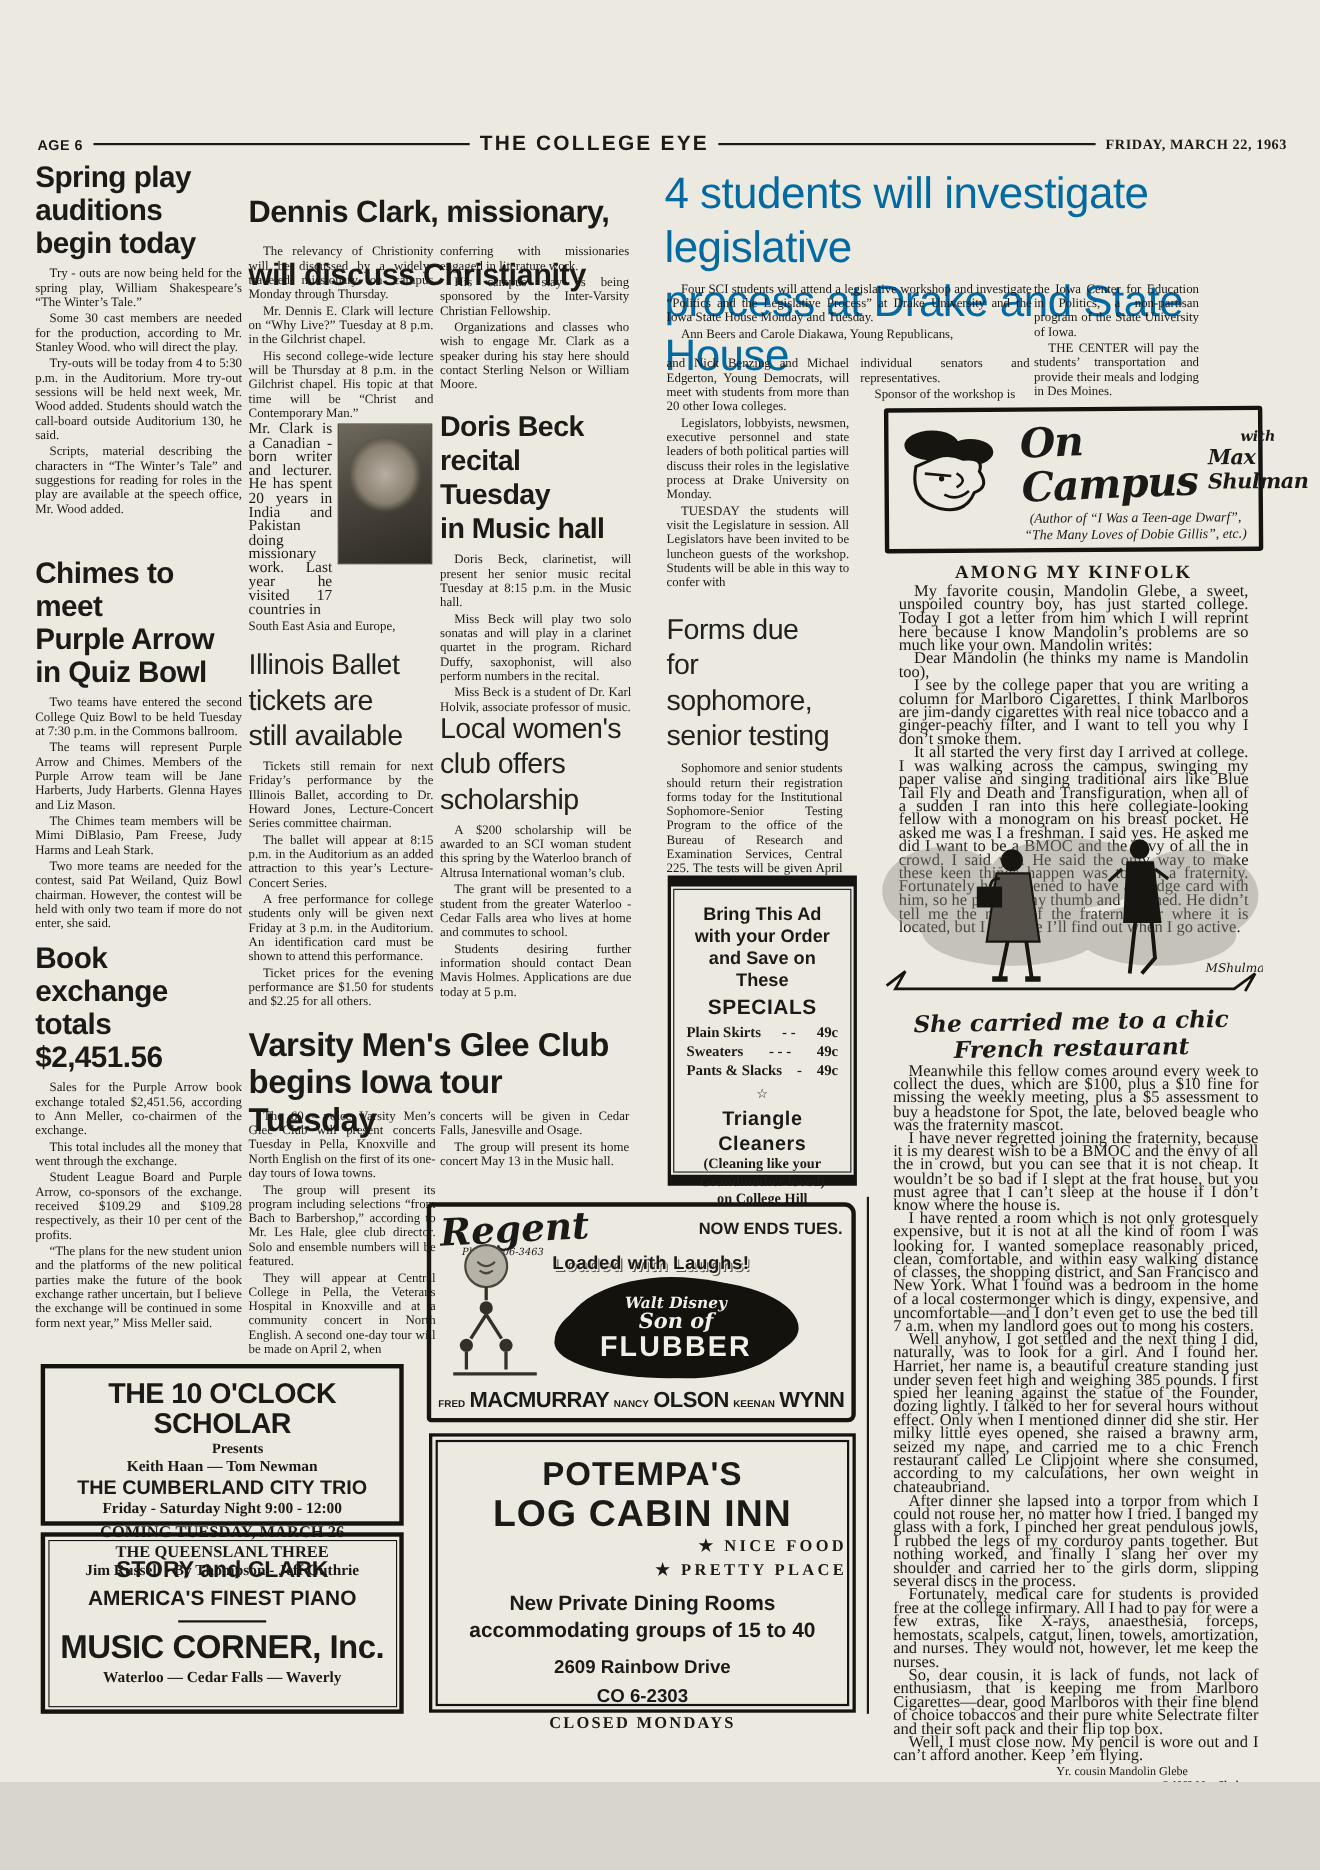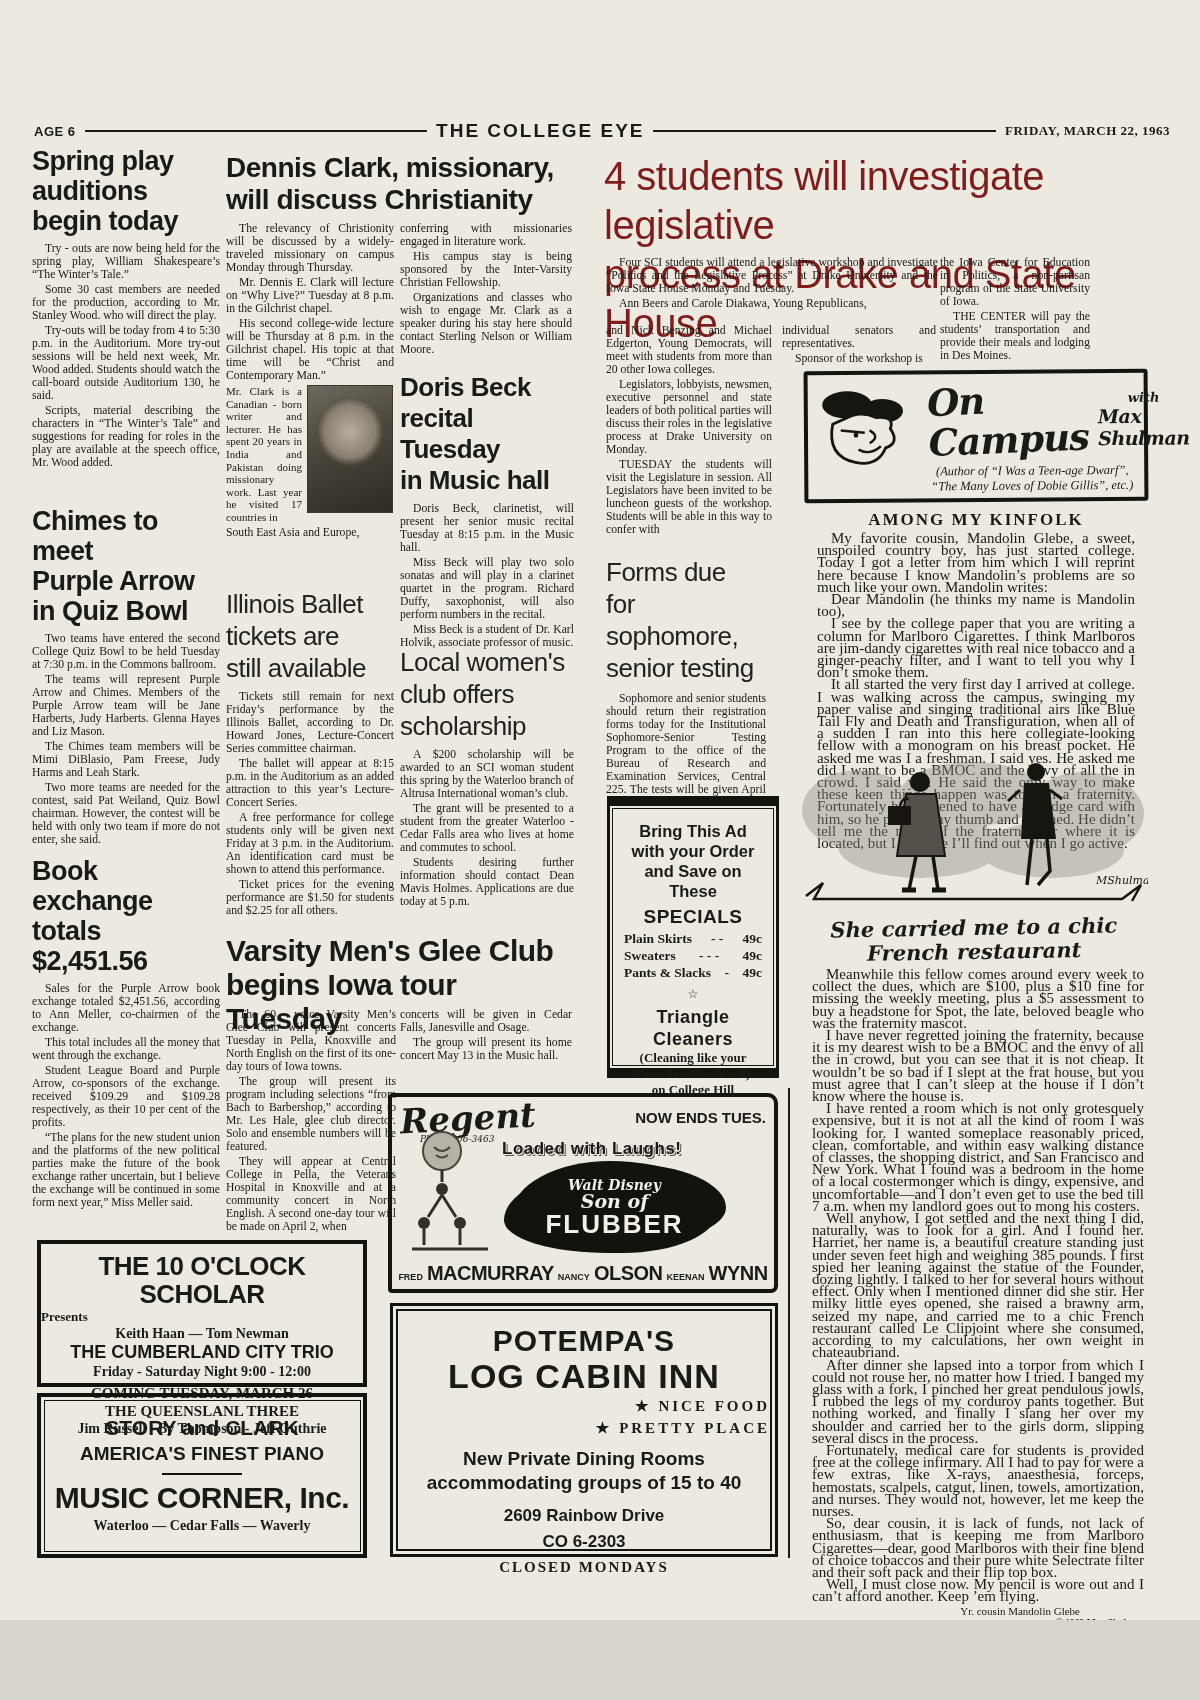--- a/index.html
+++ b/index.html
@@ -12,31 +12,31 @@
   #masthead-row{ left:34px; top:120px; width:1136px; display:flex; align-items:center; gap:9px; }
   .folio{ font:bold 13px "Liberation Sans", sans-serif; letter-spacing:.5px; }
   .mrule{ flex:1; height:2px; background:#1c1a16; }
   .mast-title{ font:bold 19px "Liberation Sans", sans-serif; letter-spacing:2px; }
   .dateline{ font:bold 13px "Liberation Serif", serif; letter-spacing:.5px; }
 
   
   .hl-line{ display:block; font-family:"Liberation Sans", sans-serif; letter-spacing:-.5px; }
   .hl-b .hl-line{ font-weight:bold; }
   .fs27 .hl-line{ font-size:27px; line-height:30px; }
-  .fs28 .hl-line{ font-size:28px; line-height:32px; }
+  .fs28 .hl-line{ font-size:28px; line-height:32px;margin-top:25px; }
   .fs26m .hl-line{ font-weight:normal; font-size:26px; line-height:32px; color:#24221e; }
   .fs26b .hl-line{ font-weight:bold; font-size:26px; line-height:31px; }
   .fs30 .hl-line{ font-size:30px; line-height:34px; }
-  .fs40 .hl-line{ font-weight:normal; font-size:40px; line-height:49px; letter-spacing:-.5px; color:#7f1d1d; }
+  .fs40 .hl-line{ font-weight:normal; font-size:40px; line-height:49px; letter-spacing:-.5px; color:#0369a1; }
 
   
   .body{ text-align:justify; }
   .body .para{ font-size:11.7px; line-height:13px; text-indent:13px; margin-bottom:2px; }
   .cont .para:first-child{ text-indent:0; }
-  .narrow .para{ font-size:11px; line-height:12.6px; }
+  .narrow .para{ font-size:14px; line-height:12.6px; }
   .noindent{ text-indent:0 !important; }
 
   
   .dc-wrap{ display:flex; gap:5px; margin-top:3px; }
   .dc-wrap .narrow{ width:76px; }
   .photo{ width:86px; height:128px; border:1px solid #3a362f;
           background: radial-gradient(ellipse 55% 38% at 50% 36%, #b7afa2 0%, #887f70 55%, #55504556 70%, transparent 75%), 
                       linear-gradient(160deg,#6e685d 0%, #4a453c 45%, #2e2b24 100%); }
 
   
@@ -48,21 +48,21 @@
   .tri-l{ font:bold 16.5px/20px "Liberation Sans", sans-serif; text-align:center; }
   .tri-specials{ font:bold 19px/26px "Liberation Sans", sans-serif; text-align:center; letter-spacing:.5px; margin-top:3px;}
   .tri-row{ display:flex; justify-content:space-between; font:bold 13.5px/17px "Liberation Serif", serif; padding:0 4px; }
   .tri-star{ text-align:center; font-size:12px; margin:6px 0 4px; }
   .tri-name{ font:bold 18px/22px "Liberation Sans", sans-serif; text-align:center; letter-spacing:.5px; }
   .tri-tag{ font:bold 13px/16px "Liberation Serif", serif; text-align:center; }
 
   
   #scholar-ad{ border:4px solid #15130f; padding-top:8px; }
   .sch-title{ font:bold 26px/28px "Liberation Sans", sans-serif; text-align:center; letter-spacing:-.5px;}
-  .sch-s1{ font:bold 13px/17px "Liberation Serif", serif; text-align:left; }
+  .sch-s1{ font:bold 13px/17px "Liberation Serif", serif; text-align:center;padding-left:28px; }
   .sch-s2{ font:bold 14px/17px "Liberation Serif", serif; text-align:center; }
   .sch-act{ font:bold 18px/21px "Liberation Sans", sans-serif; text-align:center; }
   .sch-coming{ font:bold 15px/18px "Liberation Serif", serif; text-align:center; margin-top:4px;}
 
   
   #music-ad{ border:4px solid #15130f; }
   .mc-inner{ border:1.5px solid #15130f; margin:2.5px; height:calc(100% - 5px); display:flex; flex-direction:column;
              align-items:center; justify-content:center; gap:2px; }
   .mc-l1{ font:bold 21px/24px "Liberation Sans", sans-serif; }
   .mc-l2{ font:bold 19px/24px "Liberation Sans", sans-serif; }

